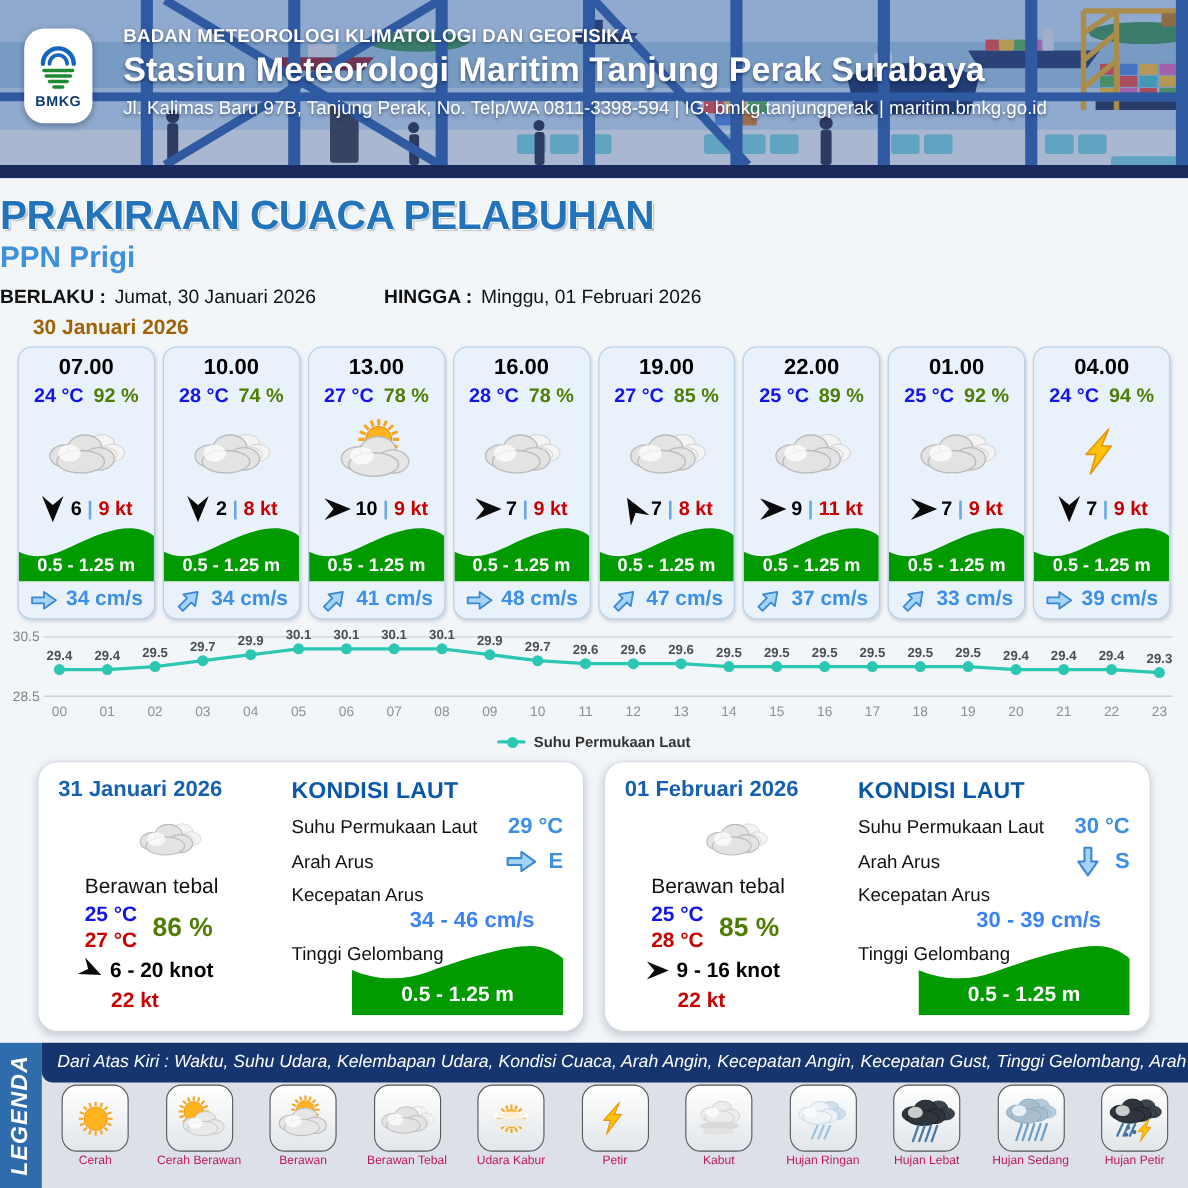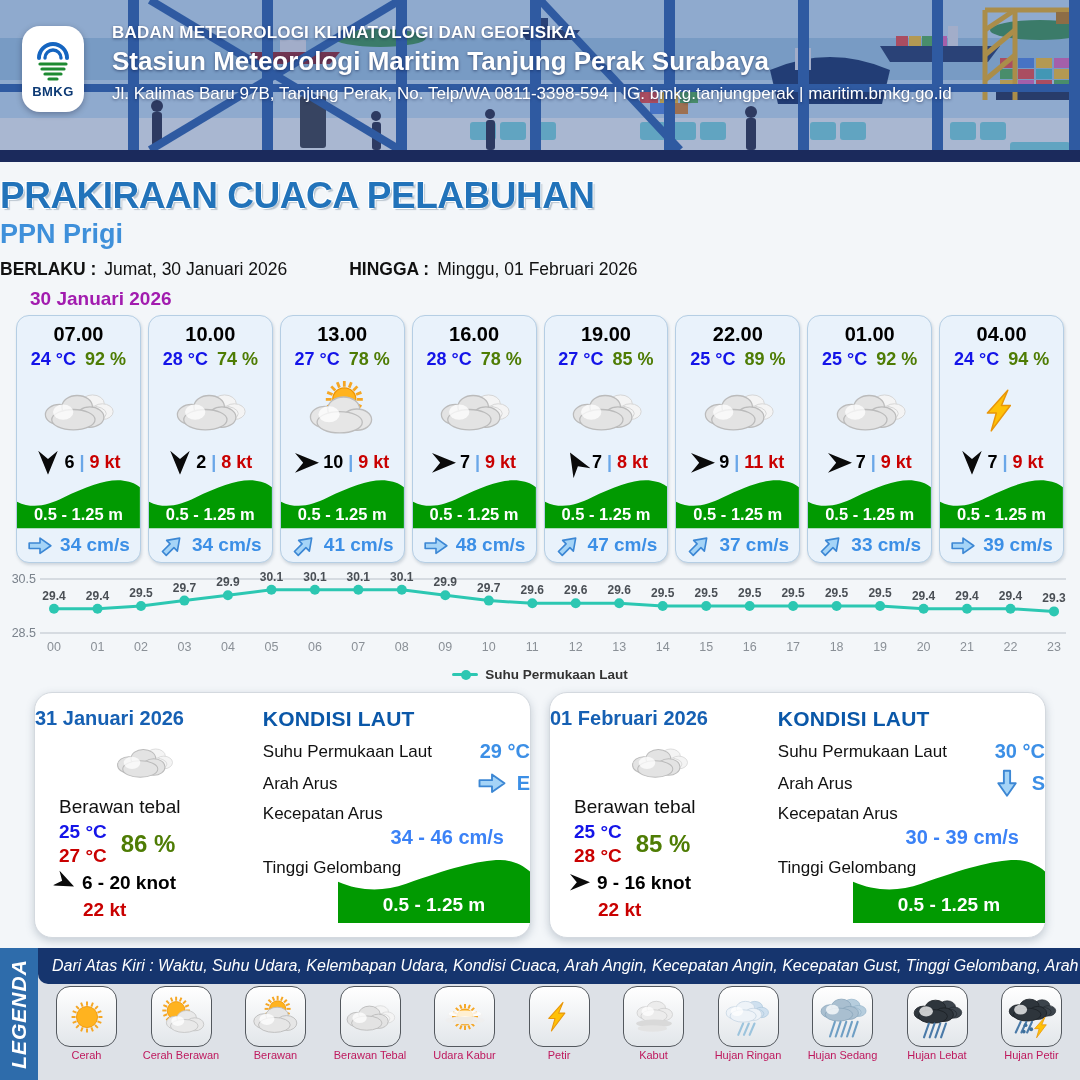--- a/index.html
+++ b/index.html
@@ -9,35 +9,35 @@
 
   
   .hero{position:relative;width:100%;height:162px;overflow:hidden;background:#9fc2dc}
   .hero-bg{position:absolute;inset:0}
   .hero-strip{position:absolute;left:0;right:0;bottom:0;height:12px;background:#1b2a5c}
   .logo-badge{position:absolute;left:22px;top:26px;width:62px;height:86px;background:#fff;border-radius:18px;
     display:flex;flex-direction:column;align-items:center;justify-content:center;gap:2px;box-shadow:0 2px 6px rgba(0,0,30,.3)}
   .logo-text{font-size:13px;font-weight:bold;color:#0d3a75;letter-spacing:.5px}
   .hero-text{position:absolute;left:112px;top:23px;color:#fff;text-shadow:0 1px 3px rgba(10,20,60,.55)}
   .h-line1{font-size:17px;font-weight:bold;letter-spacing:.2px}
-  .h-line2{font-size:26px;font-weight:bold;margin-top:3px}
+  .h-line2{font-size:31px;font-weight:bold;margin-top:3px}
   .h-line3{font-size:17px;margin-top:7px}
 
   
   .titleblock{padding-top:13px}
   .title-main{font-size:37px;font-weight:800;color:#2273ba;letter-spacing:-.5px;
     text-shadow:-1px -1px 0 #fff,1px -1px 0 #fff,-1px 1px 0 #fff,2px 2px 1px rgba(120,140,160,.45)}
   .title-loc{font-size:27px;font-weight:800;color:#3f90da;margin-top:2px}
   .validity{margin-top:9px;font-size:17.5px;color:#111}
   .v-label{font-weight:bold}
   .v-value{margin-left:8px}
   .v-gap{display:inline-block;width:62px}
 
   
-  .hdate{font-size:19px;font-weight:bold;color:#a21caf;padding:8px 0 5px 30px}
+  .hdate{font-size:19px;font-weight:bold;color:#a16207;padding:8px 0 5px 30px}
   .cards{display:grid;grid-template-columns:repeat(8,1fr);gap:7px;padding:0 16px}
   .hcard{position:relative;height:248px;background:#e9f2fb;border:1.5px solid #b5cee4;border-radius:13px;
     overflow:hidden;box-shadow:1px 2px 3px rgba(100,120,140,.25);display:flex;flex-direction:column;align-items:center}
   .hc-time{font-size:20px;font-weight:bold;color:#000;margin-top:7px}
   .hc-th{display:flex;gap:9px;font-size:18px;font-weight:bold;margin-top:3px}
   .hc-temp{color:#1414e8}.hc-hum{color:#4e7c04}
   .hc-icon{height:82px;display:flex;align-items:center;justify-content:center;margin-top:2px}
   .hc-wind{display:flex;align-items:center;gap:4px;font-size:18px;font-weight:bold;margin-top:2px}
   .hc-wnum{color:#000}.hc-sep{color:#6aa7e8;margin:0 1px}.hc-gust{color:#c90000}
   .hc-wave{position:relative;width:100%;height:58px;margin-top:auto}
@@ -49,21 +49,21 @@
   
   .chartwrap{padding:6px 10px 0 10px}
   .chart-svg{display:block;width:1060px;height:96px}
   .chart-legend{display:flex;align-items:center;justify-content:center;gap:7px;font-size:13.5px;color:#333;margin-top:2px;font-weight:bold}
   .lg-marker{position:relative;width:26px;height:3px;background:#2cc7b2;border-radius:2px;display:inline-block}
   .lg-marker::after{content:"";position:absolute;left:9px;top:-3.5px;width:10px;height:10px;border-radius:50%;background:#2cc7b2}
 
   
   .daily{display:grid;grid-template-columns:1fr 1fr;gap:18px;padding:10px 34px 0 34px}
   .dcard{background:#fff;border:1px solid #d4d9df;border-radius:18px;box-shadow:0 3px 8px rgba(90,110,130,.3);
-    height:246px;padding:14px 0;display:grid;grid-template-columns:44% 56%}
+    height:246px;padding:14px 18px;display:grid;grid-template-columns:44% 56%}
   .d-date{font-size:20px;font-weight:bold;color:#1660b3}
   .d-icon{height:58px;display:flex;justify-content:center;margin-top:2px}
   .d-cond{font-size:19px;color:#111;margin-top:6px;padding-left:24px}
   .d-temps{display:flex;align-items:center;gap:14px;padding-left:24px;margin-top:2px}
   .d-tcol{display:flex;flex-direction:column;font-size:19px;font-weight:bold;line-height:1.25}
   .d-tmin{color:#1414e8}.d-tmax{color:#c90000}
   .d-hum{font-size:24px;font-weight:bold;color:#4e7c04}
   .d-wind{display:flex;align-items:center;gap:7px;font-size:19px;font-weight:bold;color:#000;padding-left:20px;margin-top:4px}
   .d-gust{font-size:19px;font-weight:bold;color:#c90000;padding-left:48px;margin-top:5px}
   .d-right{padding-left:10px;position:relative}
@@ -1050,20 +1050,49 @@
               <line x1="26" y1="40" x2="20" y2="54" stroke="#9cc4dd" stroke-width="2.6" stroke-linecap="round"></line>
               <line x1="33" y1="40" x2="27" y2="54" stroke="#9cc4dd" stroke-width="2.6" stroke-linecap="round"></line>
               <line x1="40" y1="40" x2="34" y2="54" stroke="#9cc4dd" stroke-width="2.6" stroke-linecap="round"></line>
             </svg>
           </div>
     <div class="legend-label">Hujan Ringan</div>
   </div>
   <div class="legend-item">
     <div class="legend-box">
             <svg width="52" height="52" viewBox="0 0 64 64">
+              <g transform="translate(42,24) scale(0.85)">
+  <g fill="#3c444c" stroke="#22282e" stroke-width="1">
+  <ellipse cx="-11" cy="1" rx="11" ry="8"></ellipse>
+                  <ellipse cx="3" cy="-5" rx="12" ry="9"></ellipse>
+  <ellipse cx="13" cy="3" rx="11" ry="8"></ellipse>
+                  <ellipse cx="0" cy="5" rx="17" ry="8"></ellipse>
+                </g>
+  <ellipse cx="-8" cy="-1" rx="8" ry="6" fill="#ffffff" opacity="0.75"></ellipse>
+              </g>
+              <g transform="translate(27,26) scale(1.05)">
+  <g fill="#2e353c" stroke="#1b2025" stroke-width="1">
+  <ellipse cx="-11" cy="1" rx="11" ry="8"></ellipse>
+                  <ellipse cx="3" cy="-5" rx="12" ry="9"></ellipse>
+  <ellipse cx="13" cy="3" rx="11" ry="8"></ellipse>
+                  <ellipse cx="0" cy="5" rx="17" ry="8"></ellipse>
+                </g>
+  <ellipse cx="-8" cy="-1" rx="8" ry="6" fill="#ffffff" opacity="0.75"></ellipse>
+              </g>
+              <line x1="22" y1="40" x2="16" y2="57" stroke="#4a7aa8" stroke-width="2.6" stroke-linecap="round"></line>
+              <line x1="29" y1="40" x2="23" y2="57" stroke="#4a7aa8" stroke-width="2.6" stroke-linecap="round"></line>
+              <line x1="36" y1="40" x2="30" y2="57" stroke="#4a7aa8" stroke-width="2.6" stroke-linecap="round"></line>
+              <line x1="43" y1="40" x2="37" y2="57" stroke="#4a7aa8" stroke-width="2.6" stroke-linecap="round"></line>
+            </svg>
+          </div>
+    <div class="legend-label">Hujan Lebat</div>
+  </div>
+  <div class="legend-item">
+    <div class="legend-box">
+            <svg width="52" height="52" viewBox="0 0 64 64">
               <g transform="translate(40,22) scale(0.85)">
   <g fill="#b6cddd" stroke="#93b3c9" stroke-width="1">
   <ellipse cx="-11" cy="1" rx="11" ry="8"></ellipse>
                   <ellipse cx="3" cy="-5" rx="12" ry="9"></ellipse>
   <ellipse cx="13" cy="3" rx="11" ry="8"></ellipse>
                   <ellipse cx="0" cy="5" rx="17" ry="8"></ellipse>
                 </g>
   <ellipse cx="-8" cy="-1" rx="8" ry="6" fill="#ffffff" opacity="0.75"></ellipse>
               </g>
               <g transform="translate(27,24) scale(1)">
@@ -1076,49 +1105,20 @@
   <ellipse cx="-8" cy="-1" rx="8" ry="6" fill="#ffffff" opacity="0.75"></ellipse>
               </g>
               <line x1="22" y1="38" x2="16" y2="56" stroke="#6f9fc4" stroke-width="2.6" stroke-linecap="round"></line>
               <line x1="29" y1="38" x2="23" y2="56" stroke="#6f9fc4" stroke-width="2.6" stroke-linecap="round"></line>
               <line x1="36" y1="38" x2="30" y2="56" stroke="#6f9fc4" stroke-width="2.6" stroke-linecap="round"></line>
               <line x1="43" y1="38" x2="37" y2="56" stroke="#6f9fc4" stroke-width="2.6" stroke-linecap="round"></line>
               <line x1="50" y1="38" x2="44" y2="56" stroke="#6f9fc4" stroke-width="2.6" stroke-linecap="round"></line>
             </svg>
           </div>
     <div class="legend-label">Hujan Sedang</div>
-  </div>
-  <div class="legend-item">
-    <div class="legend-box">
-            <svg width="52" height="52" viewBox="0 0 64 64">
-              <g transform="translate(42,24) scale(0.85)">
-  <g fill="#3c444c" stroke="#22282e" stroke-width="1">
-  <ellipse cx="-11" cy="1" rx="11" ry="8"></ellipse>
-                  <ellipse cx="3" cy="-5" rx="12" ry="9"></ellipse>
-  <ellipse cx="13" cy="3" rx="11" ry="8"></ellipse>
-                  <ellipse cx="0" cy="5" rx="17" ry="8"></ellipse>
-                </g>
-  <ellipse cx="-8" cy="-1" rx="8" ry="6" fill="#ffffff" opacity="0.75"></ellipse>
-              </g>
-              <g transform="translate(27,26) scale(1.05)">
-  <g fill="#2e353c" stroke="#1b2025" stroke-width="1">
-  <ellipse cx="-11" cy="1" rx="11" ry="8"></ellipse>
-                  <ellipse cx="3" cy="-5" rx="12" ry="9"></ellipse>
-  <ellipse cx="13" cy="3" rx="11" ry="8"></ellipse>
-                  <ellipse cx="0" cy="5" rx="17" ry="8"></ellipse>
-                </g>
-  <ellipse cx="-8" cy="-1" rx="8" ry="6" fill="#ffffff" opacity="0.75"></ellipse>
-              </g>
-              <line x1="22" y1="40" x2="16" y2="57" stroke="#4a7aa8" stroke-width="2.6" stroke-linecap="round"></line>
-              <line x1="29" y1="40" x2="23" y2="57" stroke="#4a7aa8" stroke-width="2.6" stroke-linecap="round"></line>
-              <line x1="36" y1="40" x2="30" y2="57" stroke="#4a7aa8" stroke-width="2.6" stroke-linecap="round"></line>
-              <line x1="43" y1="40" x2="37" y2="57" stroke="#4a7aa8" stroke-width="2.6" stroke-linecap="round"></line>
-            </svg>
-          </div>
-    <div class="legend-label">Hujan Lebat</div>
   </div>
   <div class="legend-item">
     <div class="legend-box">
             <svg width="52" height="52" viewBox="0 0 64 64">
               <g transform="translate(42,22) scale(0.8)">
   <g fill="#3c444c" stroke="#22282e" stroke-width="1">
   <ellipse cx="-11" cy="1" rx="11" ry="8"></ellipse>
                   <ellipse cx="3" cy="-5" rx="12" ry="9"></ellipse>
   <ellipse cx="13" cy="3" rx="11" ry="8"></ellipse>
                   <ellipse cx="0" cy="5" rx="17" ry="8"></ellipse>

